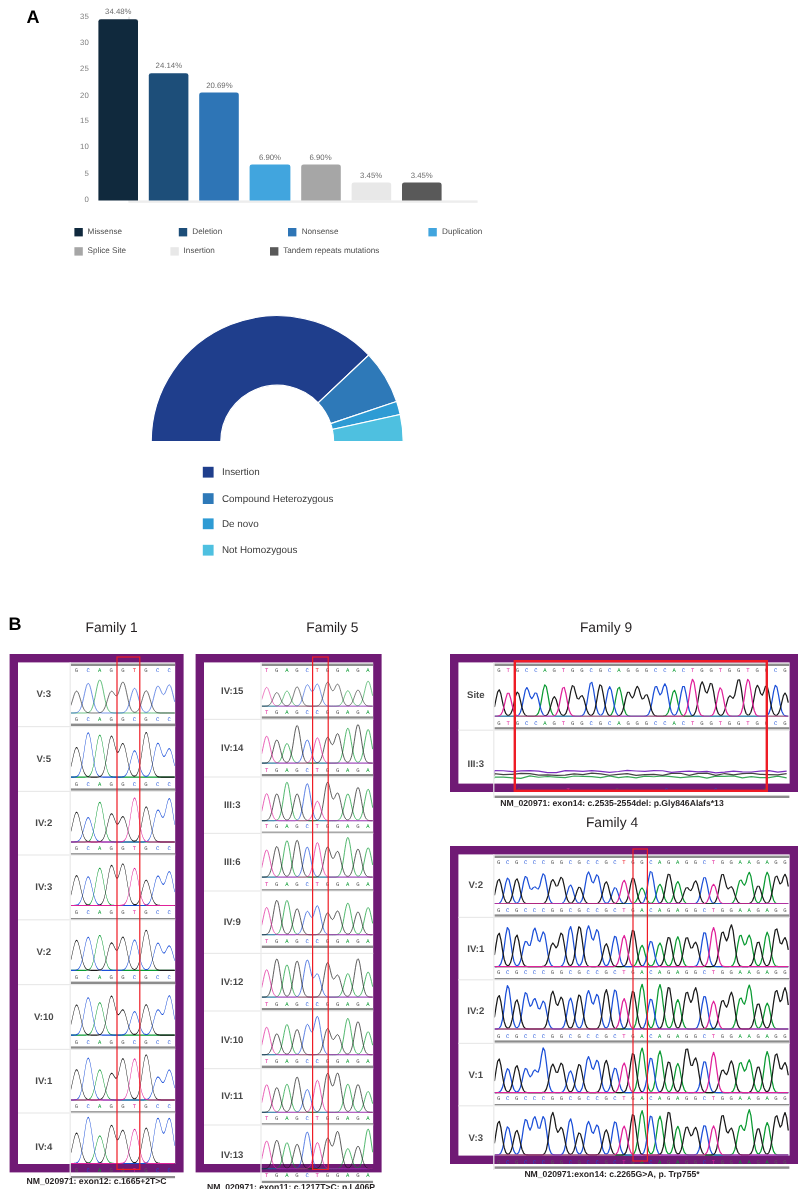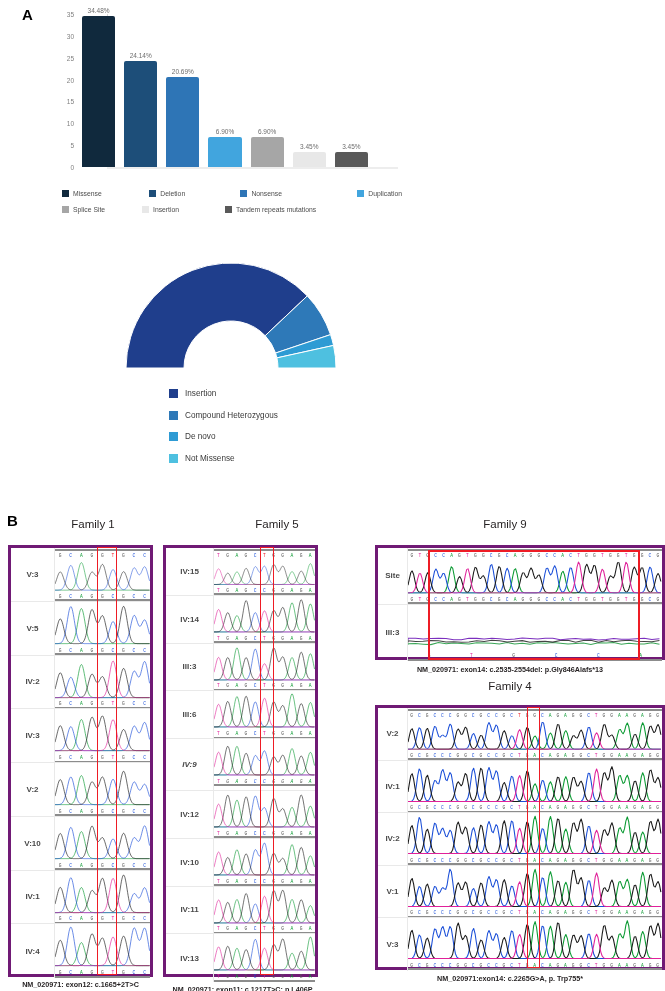--- a/index.html
+++ b/index.html
@@ -30,21 +30,21 @@
   #donut-wrap{position:absolute;left:120px;top:262px;width:222px;height:112px;}
   #donut-svg{display:block;}
   #donut-legend{position:absolute;left:169px;top:389px;font-size:8.2px;color:#3a3a3a;}
   .dl-item{display:flex;align-items:center;margin-bottom:12.5px;}
   .dl-sw{width:9px;height:9px;margin-right:7px;flex:none;}
 
   
   .fam-title{position:absolute;font-size:11.5px;color:#231f20;text-align:center;}
   .fam-caption{position:absolute;font-size:7.2px;font-weight:bold;color:#231f20;text-align:center;white-space:nowrap;}
 
-  .fam-table{position:absolute;border:3px solid #701a75;box-sizing:border-box;background:#fff;}
+  .fam-table{position:absolute;border:7px solid #701a75;box-sizing:border-box;background:#fff;}
   .fam-row{display:flex;border-bottom:1px solid #e9e9e9;box-sizing:border-box;}
   .fam-row:last-child{border-bottom:none;}
   .fam-lbl{flex:none;display:flex;align-items:center;justify-content:center;
            font-size:8px;font-weight:bold;color:#4a4a4a;border-right:1px solid #e9e9e9;box-sizing:border-box;}
   .fam-trace{flex:1;position:relative;overflow:hidden;box-sizing:border-box;}
   .fam-trace svg{display:block;width:100%;height:100%;}
 
   .seqbar{position:absolute;left:0;width:100%;height:8px;font-size:4.6px;letter-spacing:.2px;
           display:flex;align-items:center;justify-content:space-around;color:#7a7a7a;
           font-family:"Liberation Mono",monospace;}
@@ -156,21 +156,21 @@
     <div class="dl-item">
       <span class="dl-sw" style="background: rgb(46, 121, 184);"></span>
       <span>Compound Heterozygous</span>
     </div>
     <div class="dl-item">
       <span class="dl-sw" style="background: rgb(46, 155, 212);"></span>
       <span>De novo</span>
     </div>
     <div class="dl-item">
       <span class="dl-sw" style="background: rgb(78, 192, 224);"></span>
-      <span>Not Missense</span>
+      <span>Not Homozygous</span>
     </div>
   </div>
 
 <div class="panel-letter" style="left:7px;top:512px;">B</div>
 
 <div id="panel-b">
     <div class="fam-title" style="left: 48px; top: 518px; width: 90px;">Family 1</div>
     <div class="fam-table" style="left: 8px; top: 545px; width: 145px; height: 432px;">
       <div class="fam-row" style="height: 53.75px;">
         <div class="fam-lbl" style="width: 44px;">V:3</div>
@@ -500,21 +500,21 @@
             <span style="color: rgb(27, 79, 216);">C</span>
             <span style="color: rgb(224, 33, 154);">T</span>
             <span style="color: rgb(90, 90, 90);">G</span>
             <span style="color: rgb(90, 90, 90);">G</span>
             <span style="color: rgb(10, 154, 50);">A</span>
             <span style="color: rgb(90, 90, 90);">G</span>
             <span style="color: rgb(10, 154, 50);">A</span>
           </div>
         </div>
       </div>
-      <div class="fam-row" style="height: 52px; font-style: italic;">
+      <div class="fam-row" style="height: 52px;">
         <div class="fam-lbl" style="width: 48px;">IV:9</div>
         <div class="fam-trace">
           <div style="position: absolute; left: 0px; right: 0px; top: 1px; height: 36.7778px;">
             <svg viewBox="0 0 200 40" preserveAspectRatio="none">
               <path d="M 0.0 38.0 L 1.1 38.0 L 2.2 38.0 L 3.3 38.0 L 4.4 38.0 L 5.5 38.0 L 6.6 38.0 L 7.7 38.0 L 8.8 38.0 L 9.9 38.0 L 11.0 38.0 L 12.1 38.0 L 13.2 38.0 L 14.3 38.0 L 15.4 38.0 L 16.5 38.0 L 17.6 38.0 L 18.7 38.0 L 19.8 38.0 L 20.9 38.0 L 22.0 38.0 L 23.1 38.0 L 24.2 37.9 L 25.3 37.8 L 26.4 37.7 L 27.5 37.5 L 28.6 37.2 L 29.7 36.8 L 30.8 36.1 L 31.9 35.2 L 33.0 33.9 L 34.1 32.2 L 35.2 30.2 L 36.3 27.6 L 37.4 24.7 L 38.5 21.5 L 39.6 18.2 L 40.7 14.9 L 41.8 11.9 L 42.9 9.5 L 44.0 7.8 L 45.1 7.0 L 46.2 7.2 L 47.3 8.3 L 48.4 10.3 L 49.5 12.9 L 50.6 16.0 L 51.7 19.3 L 52.8 22.7 L 53.9 25.8 L 55.0 28.6 L 56.1 30.9 L 57.2 32.9 L 58.3 34.4 L 59.4 35.6 L 60.5 36.4 L 61.6 37.0 L 62.7 37.4 L 63.8 37.6 L 64.9 37.8 L 66.0 37.9 L 67.1 37.9 L 68.2 38.0 L 69.3 38.0 L 70.4 38.0 L 71.5 38.0 L 72.6 38.0 L 73.7 38.0 L 74.8 38.0 L 75.9 38.0 L 77.0 38.0 L 78.1 38.0 L 79.2 38.0 L 80.3 38.0 L 81.4 38.0 L 82.5 38.0 L 83.6 38.0 L 84.7 38.0 L 85.8 38.0 L 86.9 38.0 L 88.0 38.0 L 89.1 38.0 L 90.2 38.0 L 91.3 38.0 L 92.4 38.0 L 93.5 38.0 L 94.6 38.0 L 95.7 38.0 L 96.8 38.0 L 97.9 38.0 L 99.0 38.0 L 100.1 38.0 L 101.2 38.0 L 102.3 38.0 L 103.4 38.0 L 104.5 38.0 L 105.6 38.0 L 106.7 38.0 L 107.8 38.0 L 108.9 38.0 L 110.0 38.0 L 111.1 38.0 L 112.2 38.0 L 113.3 38.0 L 114.4 38.0 L 115.5 38.0 L 116.6 38.0 L 117.7 38.0 L 118.8 38.0 L 119.9 38.0 L 121.0 38.0 L 122.1 38.0 L 123.2 38.0 L 124.3 38.0 L 125.4 38.0 L 126.5 38.0 L 127.6 38.0 L 128.7 38.0 L 129.8 38.0 L 130.9 38.0 L 132.0 38.0 L 133.1 37.9 L 134.2 37.9 L 135.3 37.8 L 136.4 37.6 L 137.5 37.4 L 138.6 37.0 L 139.7 36.4 L 140.8 35.6 L 141.9 34.5 L 143.0 33.0 L 144.1 31.1 L 145.2 28.9 L 146.3 26.3 L 147.4 23.3 L 148.5 20.3 L 149.6 17.2 L 150.7 14.4 L 151.8 12.1 L 152.9 10.4 L 154.0 9.5 L 155.1 9.5 L 156.2 10.4 L 157.3 12.1 L 158.4 14.5 L 159.5 17.3 L 160.6 20.3 L 161.7 23.4 L 162.8 26.3 L 163.9 28.9 L 165.0 31.2 L 166.1 33.0 L 167.2 34.5 L 168.3 35.6 L 169.4 36.3 L 170.5 36.9 L 171.6 37.2 L 172.7 37.3 L 173.8 37.2 L 174.9 37.0 L 176.0 36.6 L 177.1 35.9 L 178.2 35.0 L 179.3 33.8 L 180.4 32.2 L 181.5 30.3 L 182.6 28.0 L 183.7 25.5 L 184.8 22.9 L 185.9 20.3 L 187.0 17.8 L 188.1 15.8 L 189.2 14.3 L 190.3 13.5 L 191.4 13.5 L 192.5 14.2 L 193.6 15.6 L 194.7 17.6 L 195.8 20.0 L 196.9 22.6 L 198.0 25.2 L 199.1 27.8" stroke="#0a9a32" fill="none" stroke-width="0.85" stroke-linejoin="round"></path>
               <path d="M 0.0 38.0 L 1.1 38.0 L 2.2 38.0 L 3.3 38.0 L 4.4 38.0 L 5.5 38.0 L 6.6 38.0 L 7.7 38.0 L 8.8 38.0 L 9.9 38.0 L 11.0 38.0 L 12.1 38.0 L 13.2 38.0 L 14.3 38.0 L 15.4 38.0 L 16.5 38.0 L 17.6 38.0 L 18.7 38.0 L 19.8 38.0 L 20.9 38.0 L 22.0 38.0 L 23.1 38.0 L 24.2 38.0 L 25.3 38.0 L 26.4 38.0 L 27.5 38.0 L 28.6 38.0 L 29.7 38.0 L 30.8 38.0 L 31.9 38.0 L 33.0 38.0 L 34.1 38.0 L 35.2 38.0 L 36.3 38.0 L 37.4 38.0 L 38.5 38.0 L 39.6 38.0 L 40.7 38.0 L 41.8 38.0 L 42.9 38.0 L 44.0 38.0 L 45.1 38.0 L 46.2 38.0 L 47.3 38.0 L 48.4 38.0 L 49.5 38.0 L 50.6 38.0 L 51.7 38.0 L 52.8 38.0 L 53.9 38.0 L 55.0 38.0 L 56.1 38.0 L 57.2 38.0 L 58.3 38.0 L 59.4 38.0 L 60.5 37.9 L 61.6 37.9 L 62.7 37.8 L 63.8 37.7 L 64.9 37.5 L 66.0 37.2 L 67.1 36.8 L 68.2 36.2 L 69.3 35.3 L 70.4 34.2 L 71.5 32.8 L 72.6 31.1 L 73.7 29.2 L 74.8 27.1 L 75.9 24.8 L 77.0 22.6 L 78.1 20.6 L 79.2 18.9 L 80.3 17.6 L 81.4 16.9 L 82.5 16.8 L 83.6 17.2 L 84.7 18.1 L 85.8 19.2 L 86.9 20.4 L 88.0 21.4 L 89.1 22.1 L 90.2 22.3 L 91.3 21.9 L 92.4 21.0 L 93.5 19.6 L 94.6 17.8 L 95.7 15.9 L 96.8 14.2 L 97.9 12.8 L 99.0 11.9 L 100.1 11.8 L 101.2 12.3 L 102.3 13.7 L 103.4 15.6 L 104.5 18.0 L 105.6 20.7 L 106.7 23.6 L 107.8 26.3 L 108.9 28.8 L 110.0 31.0 L 111.1 32.8 L 112.2 34.3 L 113.3 35.4 L 114.4 36.3 L 115.5 36.9 L 116.6 37.3 L 117.7 37.6 L 118.8 37.7 L 119.9 37.9 L 121.0 37.9 L 122.1 38.0 L 123.2 38.0 L 124.3 38.0 L 125.4 38.0 L 126.5 38.0 L 127.6 38.0 L 128.7 38.0 L 129.8 38.0 L 130.9 38.0 L 132.0 38.0 L 133.1 38.0 L 134.2 38.0 L 135.3 38.0 L 136.4 38.0 L 137.5 38.0 L 138.6 38.0 L 139.7 38.0 L 140.8 38.0 L 141.9 38.0 L 143.0 38.0 L 144.1 38.0 L 145.2 38.0 L 146.3 38.0 L 147.4 38.0 L 148.5 38.0 L 149.6 38.0 L 150.7 38.0 L 151.8 38.0 L 152.9 38.0 L 154.0 38.0 L 155.1 38.0 L 156.2 38.0 L 157.3 38.0 L 158.4 38.0 L 159.5 38.0 L 160.6 38.0 L 161.7 38.0 L 162.8 38.0 L 163.9 38.0 L 165.0 38.0 L 166.1 38.0 L 167.2 38.0 L 168.3 38.0 L 169.4 38.0 L 170.5 38.0 L 171.6 38.0 L 172.7 38.0 L 173.8 38.0 L 174.9 38.0 L 176.0 38.0 L 177.1 38.0 L 178.2 38.0 L 179.3 38.0 L 180.4 38.0 L 181.5 38.0 L 182.6 38.0 L 183.7 38.0 L 184.8 38.0 L 185.9 38.0 L 187.0 38.0 L 188.1 38.0 L 189.2 38.0 L 190.3 38.0 L 191.4 38.0 L 192.5 38.0 L 193.6 38.0 L 194.7 38.0 L 195.8 38.0 L 196.9 38.0 L 198.0 38.0 L 199.1 38.0" stroke="#1b4fd8" fill="none" stroke-width="0.85" stroke-linejoin="round"></path>
               <path d="M 0.0 38.0 L 1.1 38.0 L 2.2 38.0 L 3.3 38.0 L 4.4 38.0 L 5.5 37.9 L 6.6 37.9 L 7.7 37.8 L 8.8 37.6 L 9.9 37.4 L 11.0 37.0 L 12.1 36.5 L 13.2 35.7 L 14.3 34.6 L 15.4 33.1 L 16.5 31.2 L 17.6 28.8 L 18.7 26.1 L 19.8 23.0 L 20.9 19.7 L 22.0 16.3 L 23.1 13.2 L 24.2 10.5 L 25.3 8.4 L 26.4 7.1 L 27.5 6.9 L 28.6 7.5 L 29.7 9.1 L 30.8 11.5 L 31.9 14.4 L 33.0 17.7 L 34.1 21.1 L 35.2 24.3 L 36.3 27.3 L 37.4 29.9 L 38.5 32.0 L 39.6 33.7 L 40.7 35.0 L 41.8 36.0 L 42.9 36.6 L 44.0 37.0 L 45.1 37.2 L 46.2 37.3 L 47.3 37.1 L 48.4 36.8 L 49.5 36.2 L 50.6 35.4 L 51.7 34.3 L 52.8 32.9 L 53.9 31.2 L 55.0 29.1 L 56.1 26.8 L 57.2 24.3 L 58.3 21.8 L 59.4 19.4 L 60.5 17.3 L 61.6 15.7 L 62.7 14.7 L 63.8 14.5 L 64.9 14.9 L 66.0 16.1 L 67.1 17.9 L 68.2 20.1 L 69.3 22.5 L 70.4 25.1 L 71.5 27.5 L 72.6 29.8 L 73.7 31.7 L 74.8 33.4 L 75.9 34.7 L 77.0 35.7 L 78.1 36.5 L 79.2 37.0 L 80.3 37.4 L 81.4 37.6 L 82.5 37.8 L 83.6 37.9 L 84.7 37.9 L 85.8 38.0 L 86.9 38.0 L 88.0 38.0 L 89.1 38.0 L 90.2 38.0 L 91.3 38.0 L 92.4 38.0 L 93.5 38.0 L 94.6 38.0 L 95.7 38.0 L 96.8 38.0 L 97.9 37.9 L 99.0 37.8 L 100.1 37.7 L 101.2 37.6 L 102.3 37.3 L 103.4 36.9 L 104.5 36.3 L 105.6 35.5 L 106.7 34.5 L 107.8 33.2 L 108.9 31.7 L 110.0 29.9 L 111.1 27.9 L 112.2 25.8 L 113.3 23.7 L 114.4 21.8 L 115.5 20.2 L 116.6 19.0 L 117.7 18.3 L 118.8 18.2 L 119.9 18.6 L 121.0 19.5 L 122.1 20.6 L 123.2 21.8 L 124.3 22.9 L 125.4 23.7 L 126.5 24.2 L 127.6 24.1 L 128.7 23.5 L 129.8 22.6 L 130.9 21.2 L 132.0 19.8 L 133.1 18.4 L 134.2 17.3 L 135.3 16.6 L 136.4 16.5 L 137.5 16.9 L 138.6 18.0 L 139.7 19.5 L 140.8 21.5 L 141.9 23.7 L 143.0 26.0 L 144.1 28.3 L 145.2 30.3 L 146.3 32.1 L 147.4 33.7 L 148.5 34.9 L 149.6 35.8 L 150.7 36.5 L 151.8 37.0 L 152.9 37.3 L 154.0 37.4 L 155.1 37.4 L 156.2 37.3 L 157.3 37.0 L 158.4 36.6 L 159.5 35.9 L 160.6 35.0 L 161.7 33.8 L 162.8 32.3 L 163.9 30.6 L 165.0 28.6 L 166.1 26.4 L 167.2 24.2 L 168.3 22.0 L 169.4 20.2 L 170.5 18.7 L 171.6 17.7 L 172.7 17.4 L 173.8 17.7 L 174.9 18.6 L 176.0 20.1 L 177.1 21.9 L 178.2 24.1 L 179.3 26.3 L 180.4 28.5 L 181.5 30.5 L 182.6 32.2 L 183.7 33.7 L 184.8 34.9 L 185.9 35.9 L 187.0 36.6 L 188.1 37.1 L 189.2 37.4 L 190.3 37.6 L 191.4 37.8 L 192.5 37.9 L 193.6 37.9 L 194.7 38.0 L 195.8 38.0 L 196.9 38.0 L 198.0 38.0 L 199.1 38.0" stroke="#1a1a1a" fill="none" stroke-width="0.85" stroke-linejoin="round"></path>
               <path d="M 0.0 29.6 L 1.1 27.3 L 2.2 24.7 L 3.3 22.1 L 4.4 19.5 L 5.5 17.1 L 6.6 15.2 L 7.7 13.9 L 8.8 13.3 L 9.9 13.5 L 11.0 14.5 L 12.1 16.1 L 13.2 18.2 L 14.3 20.7 L 15.4 23.3 L 16.5 26.0 L 17.6 28.4 L 18.7 30.6 L 19.8 32.5 L 20.9 34.0 L 22.0 35.2 L 23.1 36.1 L 24.2 36.8 L 25.3 37.2 L 26.4 37.5 L 27.5 37.7 L 28.6 37.8 L 29.7 37.9 L 30.8 37.9 L 31.9 38.0 L 33.0 38.0 L 34.1 38.0 L 35.2 38.0 L 36.3 38.0 L 37.4 38.0 L 38.5 38.0 L 39.6 38.0 L 40.7 38.0 L 41.8 38.0 L 42.9 38.0 L 44.0 38.0 L 45.1 38.0 L 46.2 38.0 L 47.3 38.0 L 48.4 38.0 L 49.5 38.0 L 50.6 38.0 L 51.7 38.0 L 52.8 38.0 L 53.9 38.0 L 55.0 38.0 L 56.1 38.0 L 57.2 38.0 L 58.3 38.0 L 59.4 38.0 L 60.5 38.0 L 61.6 38.0 L 62.7 38.0 L 63.8 38.0 L 64.9 38.0 L 66.0 38.0 L 67.1 38.0 L 68.2 38.0 L 69.3 38.0 L 70.4 38.0 L 71.5 38.0 L 72.6 38.0 L 73.7 38.0 L 74.8 38.0 L 75.9 38.0 L 77.0 38.0 L 78.1 38.0 L 79.2 38.0 L 80.3 38.0 L 81.4 38.0 L 82.5 38.0 L 83.6 38.0 L 84.7 38.0 L 85.8 38.0 L 86.9 38.0 L 88.0 38.0 L 89.1 38.0 L 90.2 38.0 L 91.3 38.0 L 92.4 38.0 L 93.5 38.0 L 94.6 38.0 L 95.7 38.0 L 96.8 38.0 L 97.9 38.0 L 99.0 38.0 L 100.1 38.0 L 101.2 38.0 L 102.3 38.0 L 103.4 38.0 L 104.5 38.0 L 105.6 38.0 L 106.7 38.0 L 107.8 38.0 L 108.9 38.0 L 110.0 38.0 L 111.1 38.0 L 112.2 38.0 L 113.3 38.0 L 114.4 38.0 L 115.5 38.0 L 116.6 38.0 L 117.7 38.0 L 118.8 38.0 L 119.9 38.0 L 121.0 38.0 L 122.1 38.0 L 123.2 38.0 L 124.3 38.0 L 125.4 38.0 L 126.5 38.0 L 127.6 38.0 L 128.7 38.0 L 129.8 38.0 L 130.9 38.0 L 132.0 38.0 L 133.1 38.0 L 134.2 38.0 L 135.3 38.0 L 136.4 38.0 L 137.5 38.0 L 138.6 38.0 L 139.7 38.0 L 140.8 38.0 L 141.9 38.0 L 143.0 38.0 L 144.1 38.0 L 145.2 38.0 L 146.3 38.0 L 147.4 38.0 L 148.5 38.0 L 149.6 38.0 L 150.7 38.0 L 151.8 38.0 L 152.9 38.0 L 154.0 38.0 L 155.1 38.0 L 156.2 38.0 L 157.3 38.0 L 158.4 38.0 L 159.5 38.0 L 160.6 38.0 L 161.7 38.0 L 162.8 38.0 L 163.9 38.0 L 165.0 38.0 L 166.1 38.0 L 167.2 38.0 L 168.3 38.0 L 169.4 38.0 L 170.5 38.0 L 171.6 38.0 L 172.7 38.0 L 173.8 38.0 L 174.9 38.0 L 176.0 38.0 L 177.1 38.0 L 178.2 38.0 L 179.3 38.0 L 180.4 38.0 L 181.5 38.0 L 182.6 38.0 L 183.7 38.0 L 184.8 38.0 L 185.9 38.0 L 187.0 38.0 L 188.1 38.0 L 189.2 38.0 L 190.3 38.0 L 191.4 38.0 L 192.5 38.0 L 193.6 38.0 L 194.7 38.0 L 195.8 38.0 L 196.9 38.0 L 198.0 38.0 L 199.1 38.0" stroke="#e0219a" fill="none" stroke-width="0.85" stroke-linejoin="round"></path>
             </svg>
           </div>

